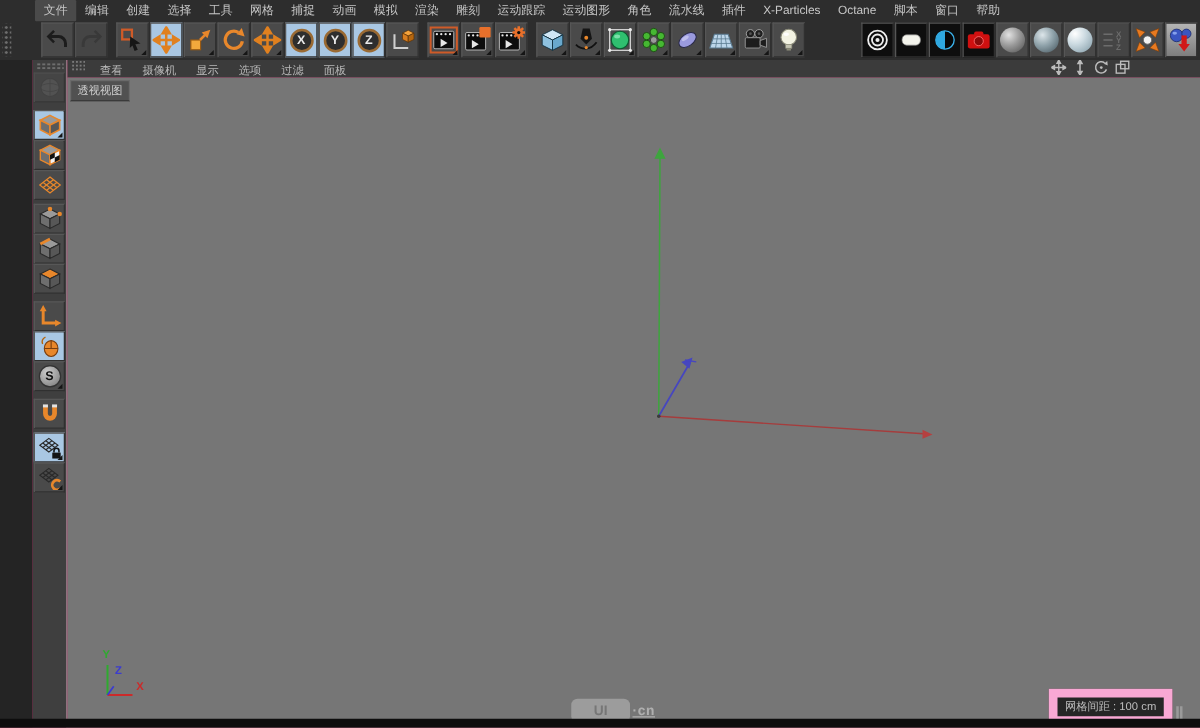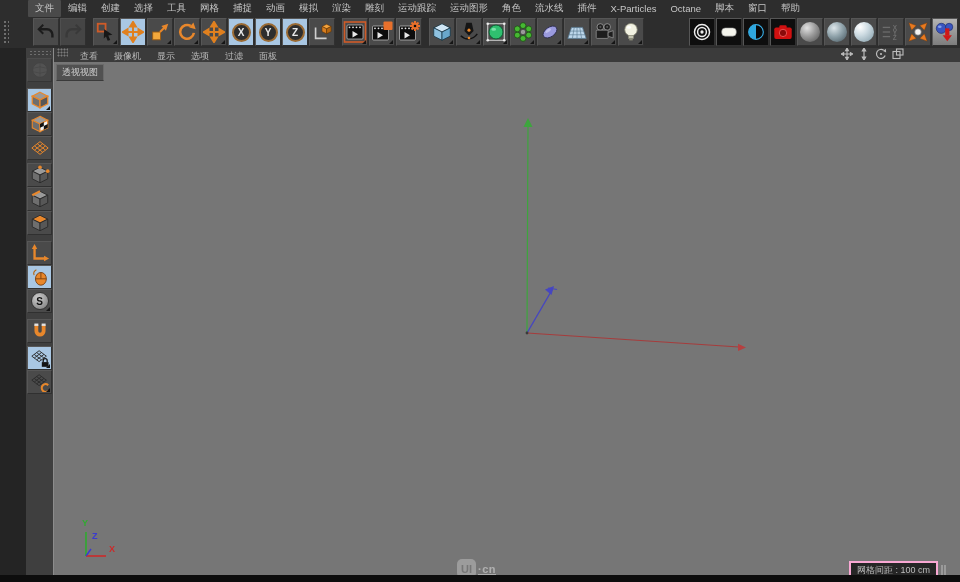--- a/index.html
+++ b/index.html
@@ -66,26 +66,26 @@
             border-bottom-color:#3a3a3a; color:#cccccc; font-size:9px; padding:1px 5px; }
   .axes-svg { position:absolute; inset:0; }
 
   .gizmo { position:absolute; left:22px; bottom:18px; width:44px; height:46px; }
   .gz-label { position:absolute; font-size:9px; font-weight:bold; }
   .gz-y { color:#2faa2f; left:6px; top:0; }
   .gz-z { color:#3b3bd0; left:16px; top:13px; }
   .gz-x { color:#cc2a2a; left:33px; top:26px; }
 
   .watermark { position:absolute; left:403px; bottom:4px; display:flex; align-items:center; gap:2px; }
-  .wm-badge { width:19px; height:19px; border-radius:5px; background:rgba(255,255,255,.28);
+  .wm-badge { width:47px; height:19px; border-radius:5px; background:rgba(255,255,255,.28);
               color:#767676; font-weight:bold; font-size:11px;
               display:flex; align-items:center; justify-content:center; }
   .wm-suffix { color:rgba(255,255,255,.42); font-size:11px; font-weight:bold; letter-spacing:.5px;text-decoration:underline; }
 
-  .grid-spacing { position:absolute; right:22px; bottom:2px; background:#262626; border:2px solid #f9a8d4;
+  .grid-spacing { position:absolute; right:22px; bottom:2px; background:#262626; border:7px solid #f9a8d4;
                   color:#bdbdbd; font-size:9px; padding:1px 6px; white-space:nowrap; }
   .v-handle { position:absolute; right:14px; bottom:2px; width:5px; height:15px;
               border-left:2px solid #9a9a9a; border-right:2px solid #9a9a9a; }
 
   .bottom-strip { position:absolute; left:0; right:0; bottom:0; height:7px; background:#0d0d0d; }
 
   svg { display:block; }
 </style>
 </head>
 <body>

